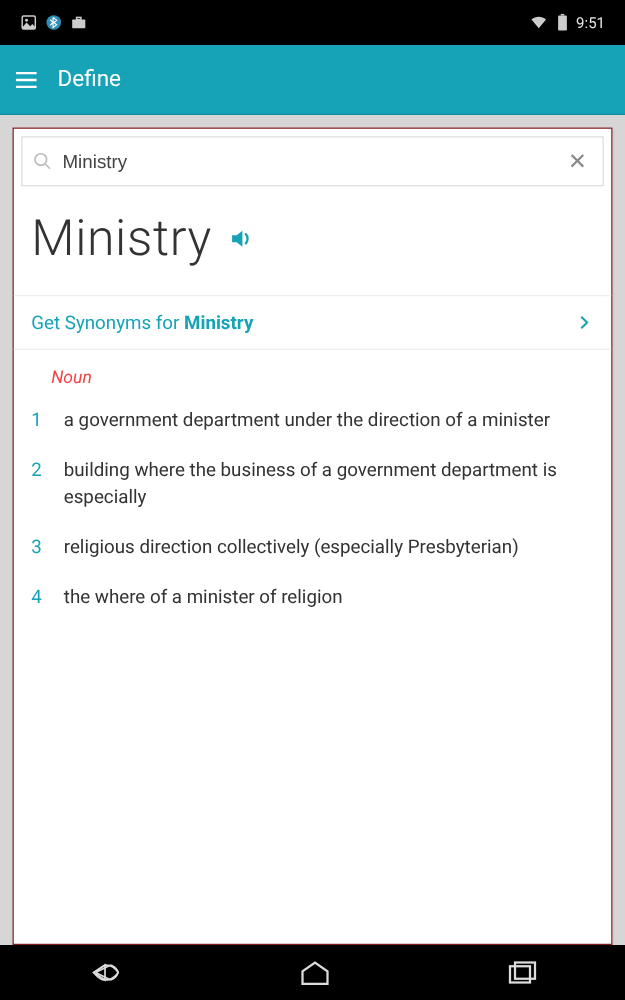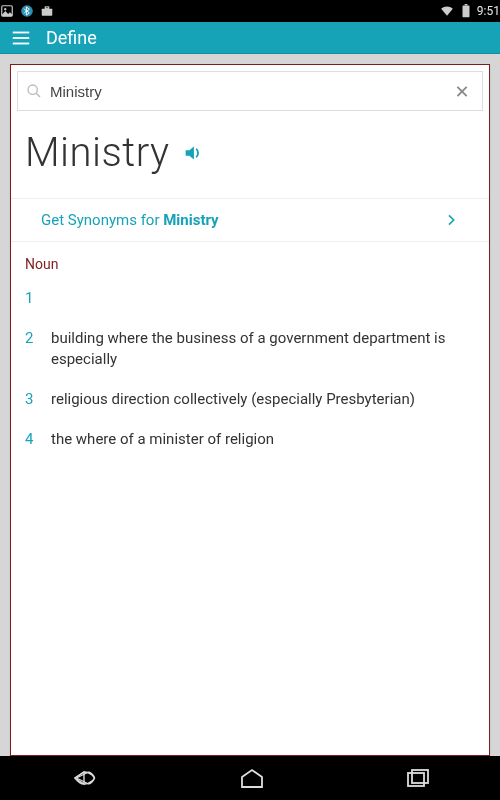--- a/index.html
+++ b/index.html
@@ -1,52 +1,52 @@
 <!DOCTYPE html>
 <html><head>
 <meta charset="utf-8">
 <style>
   * { margin: 0; padding: 0; box-sizing: border-box; }
   html, body { width: 500px; height: 800px; overflow: hidden; font-family: Roboto, "Helvetica Neue", Arial, sans-serif; }
   body { background: #d6d6d6; display: flex; flex-direction: column; }
 
   
-  .status-bar { height: 22px; background: #000; color: #e6e6e6; display: flex; align-items: center; padding: 0 0; font-size: 12px; }
+  .status-bar { height: 36px; background: #000; color: #e6e6e6; display: flex; align-items: center; padding: 0 16px; font-size: 12px; }
   .status-left { display: flex; gap: 6px; align-items: center; }
   .status-right { margin-left: auto; display: flex; gap: 6px; align-items: center; }
   .status-bar svg { display: block; }
 
   
-  .app-bar { height: 32px; background: #17a3b7; color: #fff; display: flex; align-items: center; padding: 0 10px; gap: 14px; border-bottom: 1px solid #118ea0; }
+  .app-bar { height: 56px; background: #17a3b7; color: #fff; display: flex; align-items: center; padding: 0 10px; gap: 14px; border-bottom: 1px solid #118ea0; }
   .app-title { font-size: 18px; font-weight: 400; }
   .hamburger svg { display: block; }
 
   
   .content-wrap { flex: 1; padding: 10px 10px 0 10px; display: flex; flex-direction: column; }
   .card { background: #fff; flex: 1; border: 1px solid #7f1d1d; display: flex; flex-direction: column; box-shadow: 0 1px 2px rgba(0,0,0,0.1); }
 
   
   .search-row { display: flex; align-items: center; height: 40px; border: 1px solid #ddd; margin: 6px 6px 0 6px; padding: 0 8px; gap: 8px; }
   .search-icon svg { display: block; }
   .search-input { flex: 1; border: none; outline: none; font-size: 15px; color: #444; background: transparent; height: 100%; }
   .clear-btn { color: #888; font-size: 18px; width: 24px; text-align: center; cursor: pointer; }
 
   
   .word-row { display: flex; align-items: center; gap: 12px; padding: 18px 14px 22px 14px; }
   .word { font-size: 40px; font-weight: 300; color: #333; letter-spacing: 0.5px; }
   .audio-btn svg { display: block; }
 
   
-  .synonyms-bar { display: flex; align-items: center; padding: 12px 30px; border-top: 1px solid #eee; border-bottom: 1px solid #eee; color: #17a3b7; font-size: 15px; }
+  .synonyms-bar { display: flex; align-items: center; padding: 12px 14px; border-top: 1px solid #eee; border-bottom: 1px solid #eee; color: #17a3b7; font-size: 15px; }
   .synonyms-bar .bold { font-weight: 700; }
   .synonyms-bar .chev { margin-left: auto; }
   .synonyms-bar .chev svg { display: block; }
 
   
-  .pos { color: #7f1d1d; font-size: 14px; padding: 14px 14px 6px 14px; }
+  .pos { color: #ef4444; font-style: italic; font-size: 14px; padding: 14px 14px 6px 14px; margin-left: 16px; }
 
   
   .defs { padding: 0 14px; }
   .def-row { display: flex; gap: 14px; padding: 10px 0; font-size: 15px; color: #333; line-height: 1.35; }
   .def-num { color: #17a3b7; min-width: 12px; }
   .def-text { flex: 1; }
 
   
   .nav-bar { height: 44px; background: #000; display: flex; align-items: center; justify-content: space-around; }
   .nav-bar svg { display: block; }
@@ -136,20 +136,21 @@
             <polyline points="9 5 16 12 9 19"></polyline>
           </svg>
       </span>
     </div>
 
     <div class="pos">Noun</div>
 
     <div class="defs">
       <div class="def-row">
         <span class="def-num">1</span>
+        <span class="def-text">a government department under the direction of a minister</span>
       </div>
       <div class="def-row">
         <span class="def-num">2</span>
         <span class="def-text">building where the business of a government department is especially</span>
       </div>
       <div class="def-row">
         <span class="def-num">3</span>
         <span class="def-text">religious direction collectively (especially Presbyterian)</span>
       </div>
       <div class="def-row">

